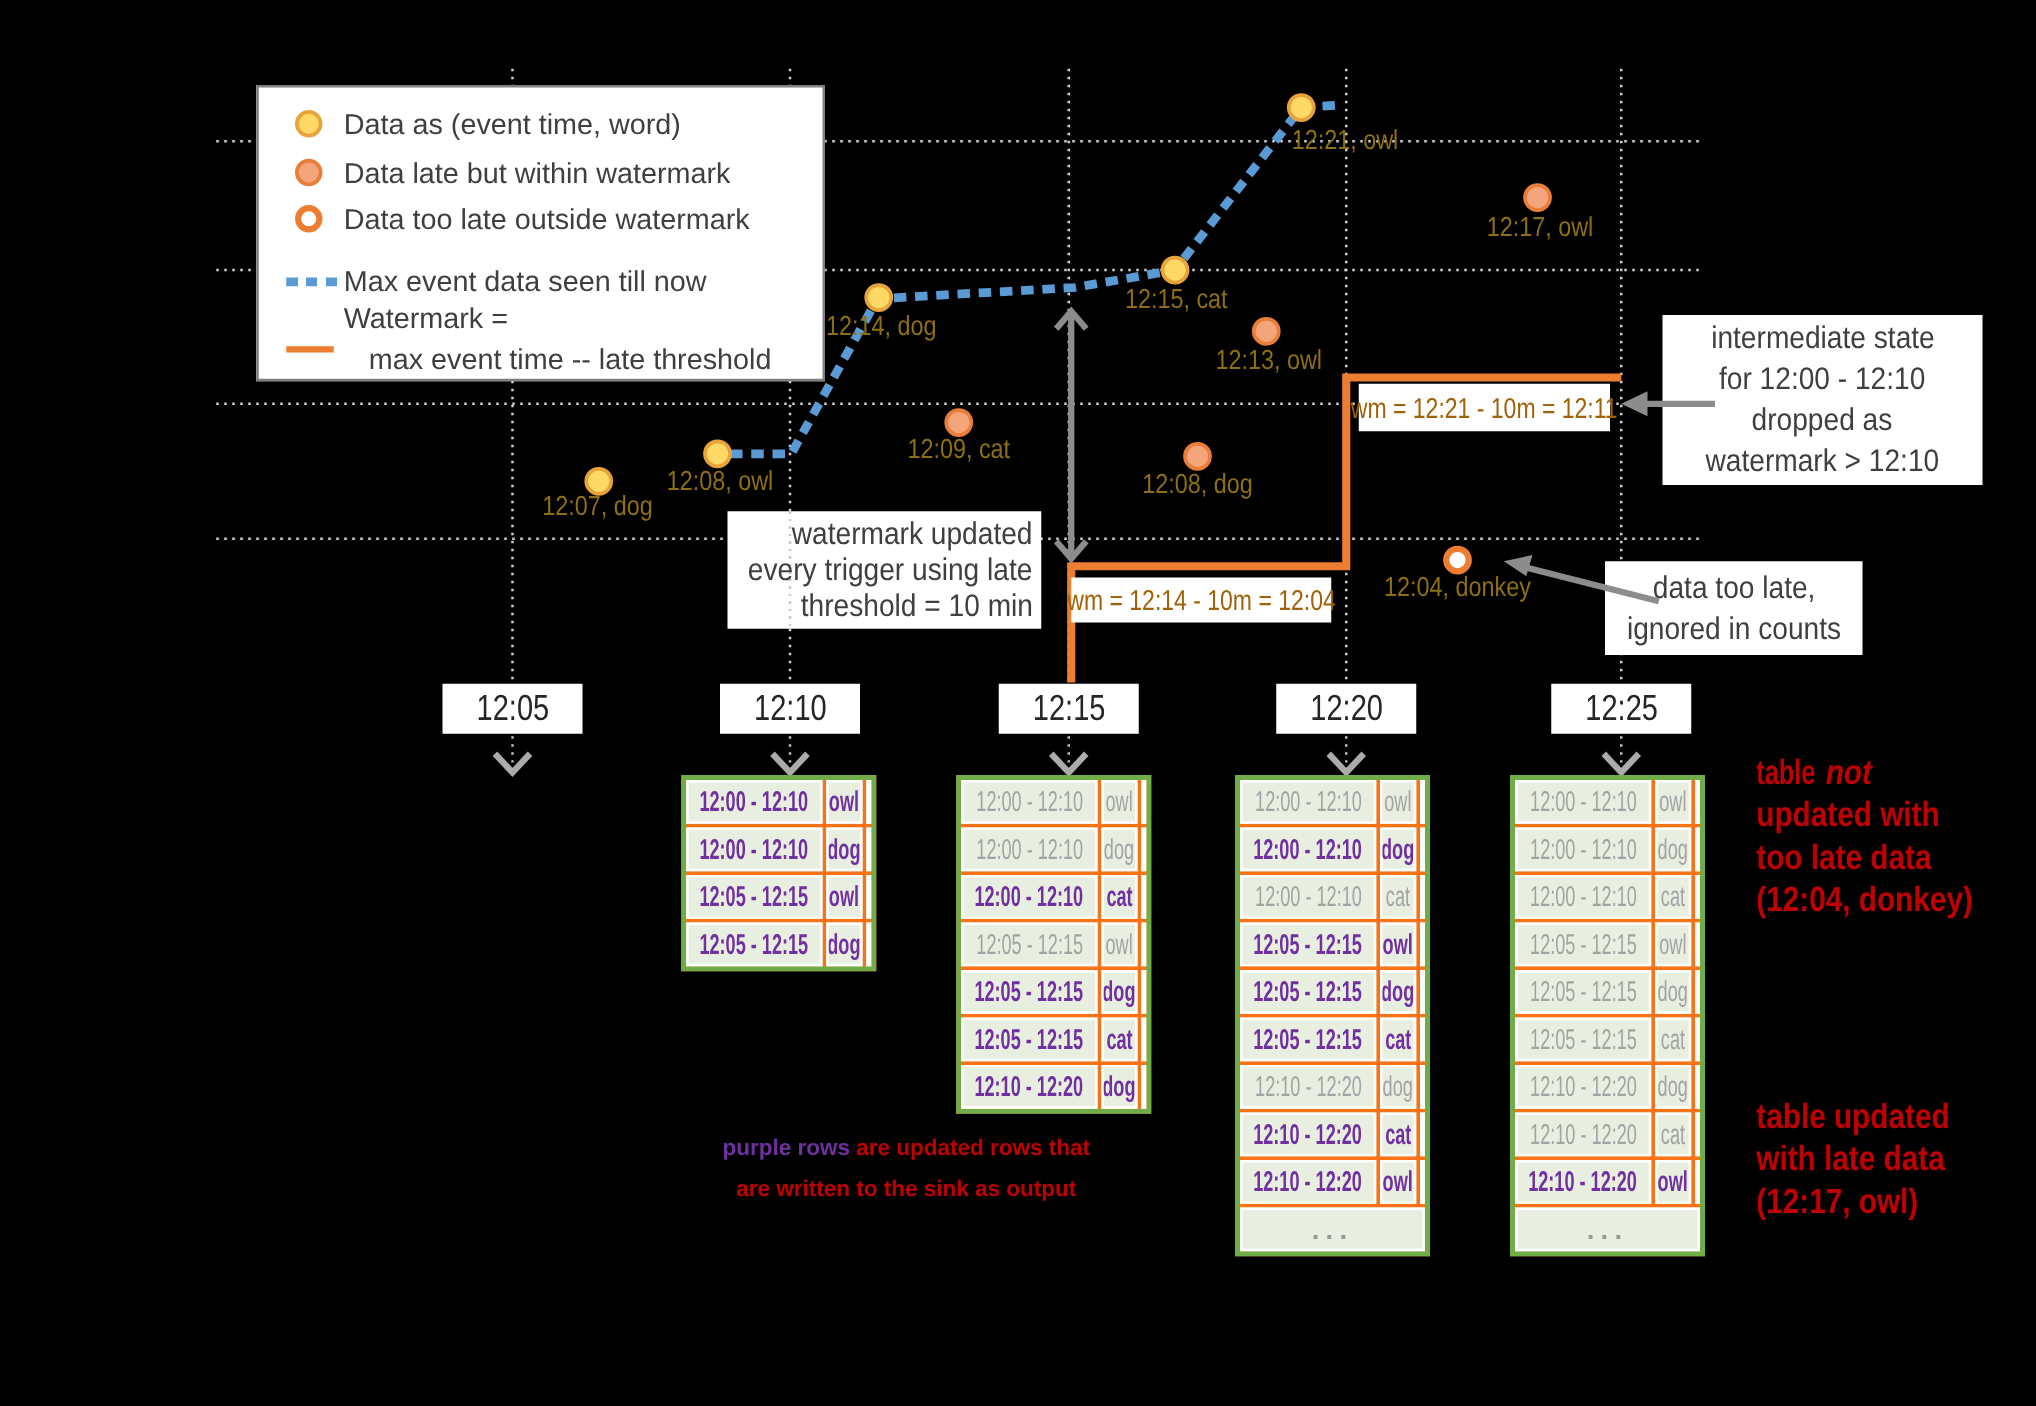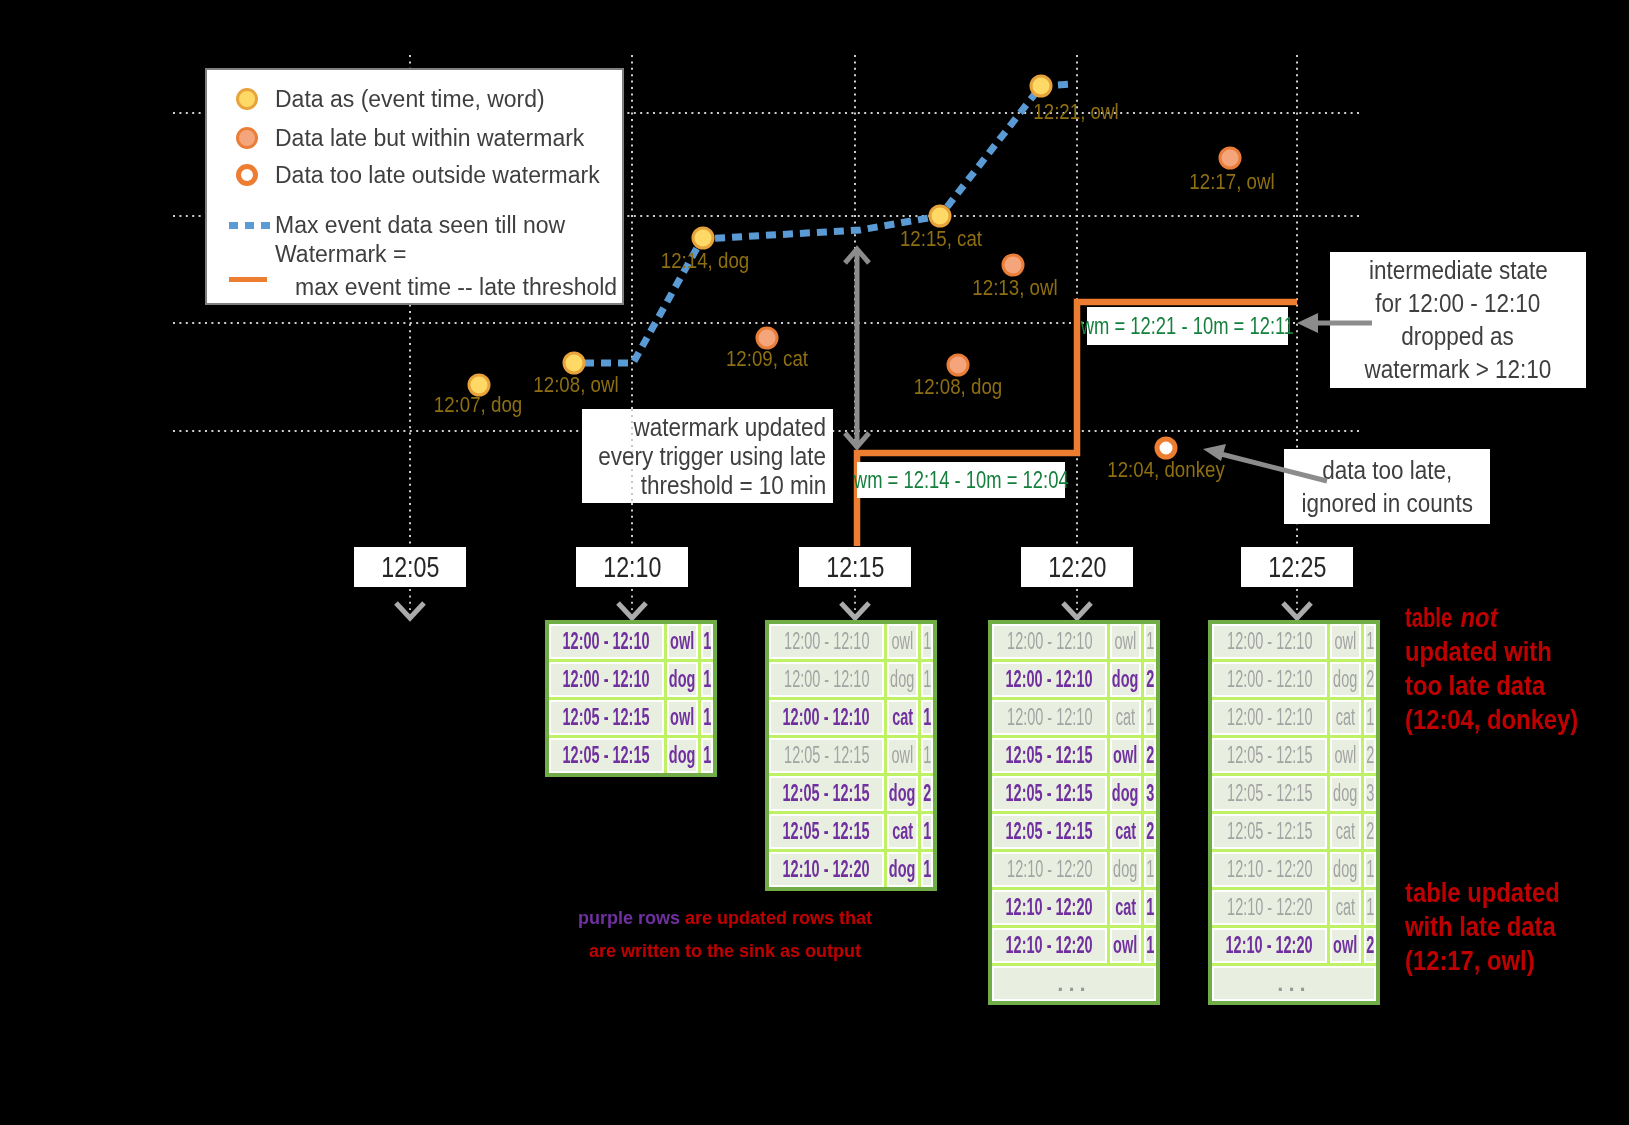--- a/index.html
+++ b/index.html
@@ -1,38 +1,38 @@
 <!DOCTYPE html>
 <html><head>
 <meta charset="utf-8">
 <style>
   html,body{margin:0;padding:0;background:#000;width:1629px;height:1125px;overflow:hidden;
     font-family:"Liberation Sans",sans-serif;}
   #root{position:absolute;left:0;top:0;width:1629px;height:1125px;background:#000;}
   svg.layer{position:absolute;left:0;top:0;}
   .box{position:absolute;background:#fff;box-sizing:border-box;}
   
-  .legend{left:205px;top:68px;width:419px;height:237px;border:2px solid #7f7f7f;text-align:right;}
+  .legend{left:205px;top:68px;width:455px;height:237px;border:2px solid #7f7f7f;text-align:right;}
   .lrow{position:absolute;left:0;width:100%;height:26px;display:flex;align-items:center;}
   .lc{position:absolute;left:29px;width:22px;height:22px;border-radius:50%;box-sizing:border-box;}
   .lc.on-time{background:#FFD966;border:3px solid #E8A33A;}
   .lc.late{background:#F4A57C;border:3px solid #EA7E39;}
   .lc.too-late{background:#fff;border:5px solid #ED7D31;}
   .ltext{position:absolute;left:68px;font-size:23px;color:#3F3F3F;white-space:nowrap;}
   .ltext2{left:88px;}
   .ldash{position:absolute;left:22px;width:46px;height:7px;
     background:repeating-linear-gradient(90deg,#5B9BD5 0 9px,rgba(0,0,0,0) 9px 16px);}
   .lsolid{position:absolute;left:22px;width:38px;height:5px;background:#ED7D31;}
   
   .tick{position:absolute;top:547px;width:112px;height:40px;background:#fff;display:flex;
     align-items:center;justify-content:center;font-size:29px;color:#262626;}
   .tick span{display:inline-block;transform:scaleX(.8);white-space:nowrap;}
   
   .wmlab{position:absolute;background:#fff;display:flex;align-items:center;justify-content:center;
-    color:#15803d;font-size:23px;}
+    color:#a16207;font-size:23px;}
   .wmlab span{display:inline-block;transform:scaleX(.8);white-space:nowrap;}
   .wm1{left:857px;top:462px;width:208px;height:36px;}
   .wm2{left:1087px;top:307px;width:201px;height:38px;}
   
   .ann{position:absolute;background:#fff;box-sizing:border-box;display:flex;flex-direction:column;
     justify-content:center;font-size:25px;color:#3F3F3F;}
   .ann div{white-space:nowrap;}
   .ann span{display:inline-block;transform:scaleX(.9);white-space:nowrap;}
   .annA{left:582px;top:409px;width:251px;height:94px;align-items:flex-end;padding-right:7px;line-height:29px;}
   .annA span{transform-origin:100% 50%;}
@@ -51,21 +51,21 @@
   .rn2{top:876px;}
   
   .dot{position:absolute;width:23px;height:23px;border-radius:50%;box-sizing:border-box;
     transform:translate(-50%,-50%);}
   .dot.on-time{background:#FFD966;border:3px solid #E8A33A;}
   .dot.late{background:#F4A57C;border:3px solid #EA7E39;}
   .dot.too-late{background:#fff;border:5px solid #ED7D31;}
   .ptlabel{position:absolute;transform:translate(-50%,-50%) scaleX(.85);color:#8E6F12;
     font-size:22px;white-space:nowrap;}
   
-  .gtable{position:absolute;top:620px;width:172px;background:#bef264;border:4px solid #70AD47;
+  .gtable{position:absolute;top:620px;width:156px;background:#f97316;border:4px solid #70AD47;
     box-sizing:border-box;display:flex;flex-direction:column;gap:3px;}
   .trow{display:flex;gap:3px;height:35px;flex:none;}
   .cell{background:#E9EFE0;border:2px solid #fff;box-sizing:border-box;display:flex;
     align-items:center;justify-content:center;overflow:hidden;}
   .c0{width:115px;}.c1{width:31px;}.c2{flex:1;}
   .cell span{font-size:23px;white-space:nowrap;display:inline-block;transform:scaleX(.63);color:#A3A3A3;}
   .trow.updated .cell span{color:#7030A0;font-weight:600;}
   .erow{height:35px;flex:none;background:#E9EFE0;border:2px solid #fff;box-sizing:border-box;
     display:flex;align-items:center;justify-content:center;color:#9a9a9a;font-size:22px;
     letter-spacing:5px;font-weight:700;}

